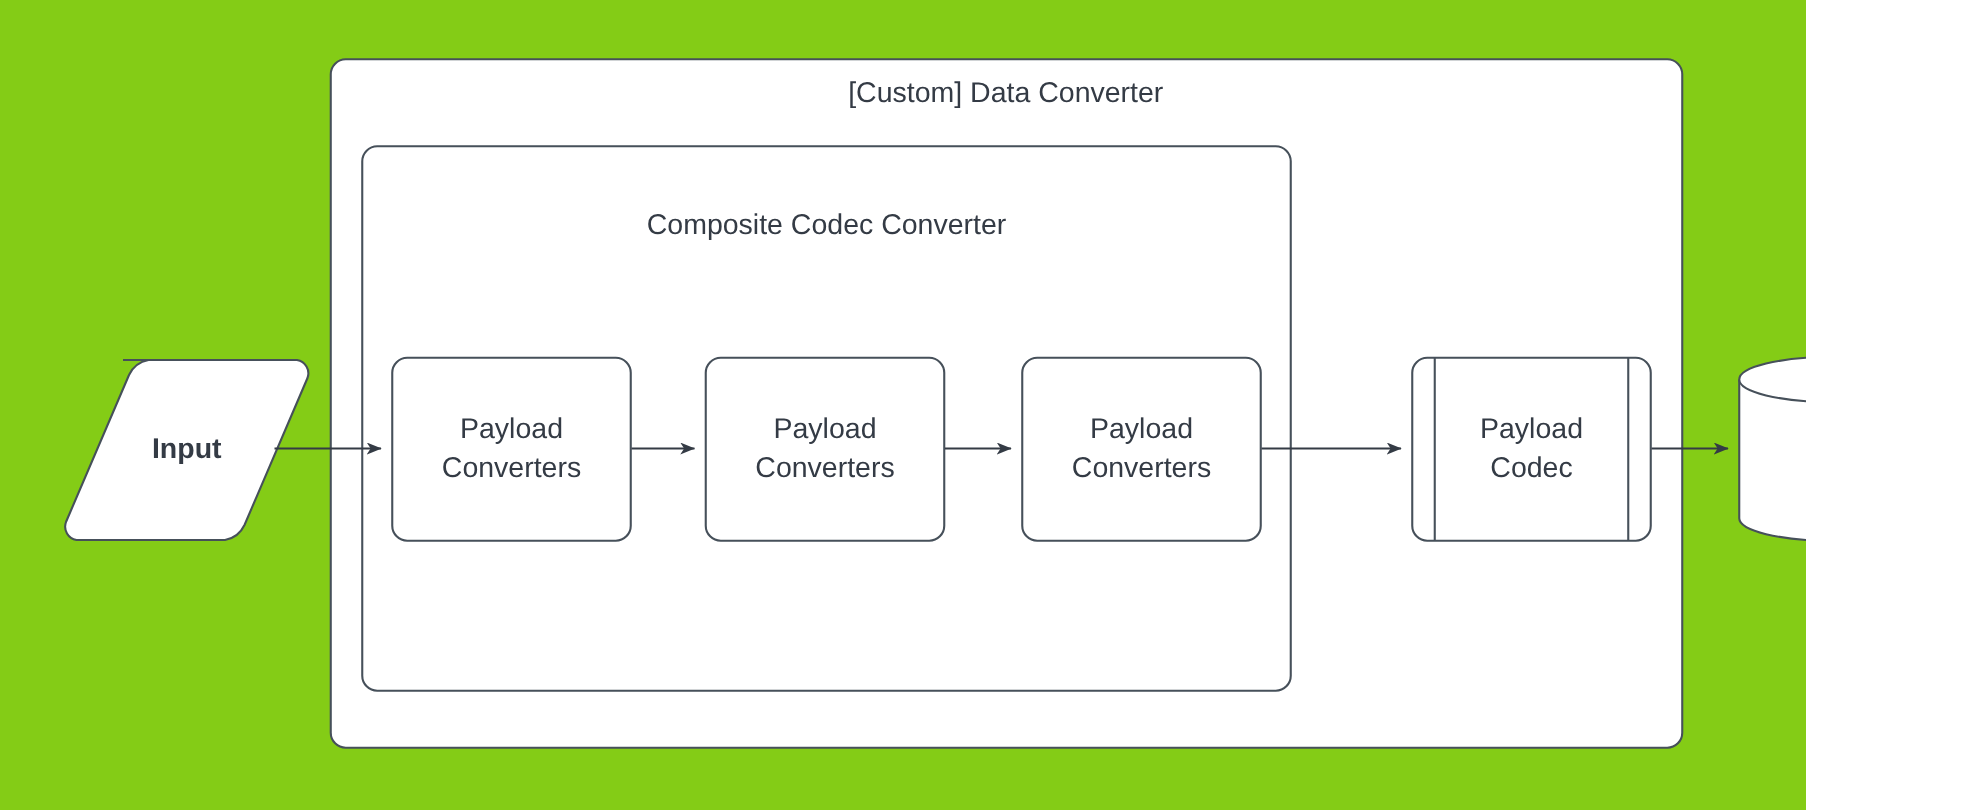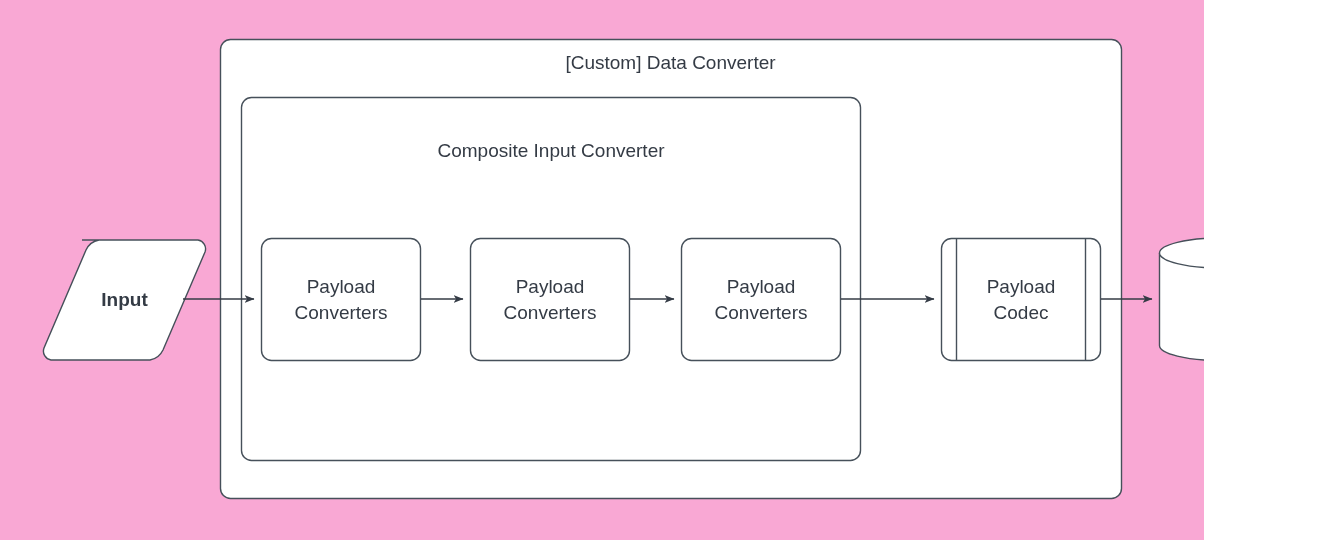--- a/index.html
+++ b/index.html
@@ -7,21 +7,21 @@
     padding: 0;
     background: #ffffff;
   }
   body {
     font-family: "Liberation Sans", sans-serif;
   }
   #canvas {
     position: relative;
     width: 1204px;
     height: 540px;
-    background: #f9a8d4;
+    background: #84cc16;
     overflow: hidden;
   }
   .svg-layer {
     position: absolute;
     top: 0;
     left: 0;
     width: 1320px;
     height: 540px;
   }
   .node-label {
@@ -83,21 +83,21 @@
 
     <line x1="183" y1="299" x2="254" y2="299" stroke="#343b45" stroke-width="1.4" marker-end="url(#arrowhead)"></line>
     <line x1="421" y1="299" x2="463" y2="299" stroke="#343b45" stroke-width="1.4" marker-end="url(#arrowhead)"></line>
     <line x1="630" y1="299" x2="674" y2="299" stroke="#343b45" stroke-width="1.4" marker-end="url(#arrowhead)"></line>
     <line x1="841" y1="299" x2="934" y2="299" stroke="#343b45" stroke-width="1.4" marker-end="url(#arrowhead)"></line>
     <line x1="1101" y1="299" x2="1152" y2="299" stroke="#343b45" stroke-width="1.4" marker-end="url(#arrowhead)"></line>
   </svg>
 
   <div class="container-title" style="left:220px; top:50px; width:901px;">[Custom] Data Converter</div>
 
-  <div class="container-title" style="left:241px; top:138px; width:620px;">Composite Input Converter</div>
+  <div class="container-title" style="left:241px; top:138px; width:620px;">Composite Codec Converter</div>
 
   <div class="node-label" style="left:44px; top:240px; width:161px; height:120px;font-weight:bold;">Input</div>
 
   <div class="node-label" style="left:261px; top:238px; width:160px; height:123px;">Payload
 Converters</div>
 
   <div class="node-label" style="left:470px; top:238px; width:160px; height:123px;">Payload
 Converters</div>
 
   <div class="node-label" style="left:681px; top:238px; width:160px; height:123px;">Payload

